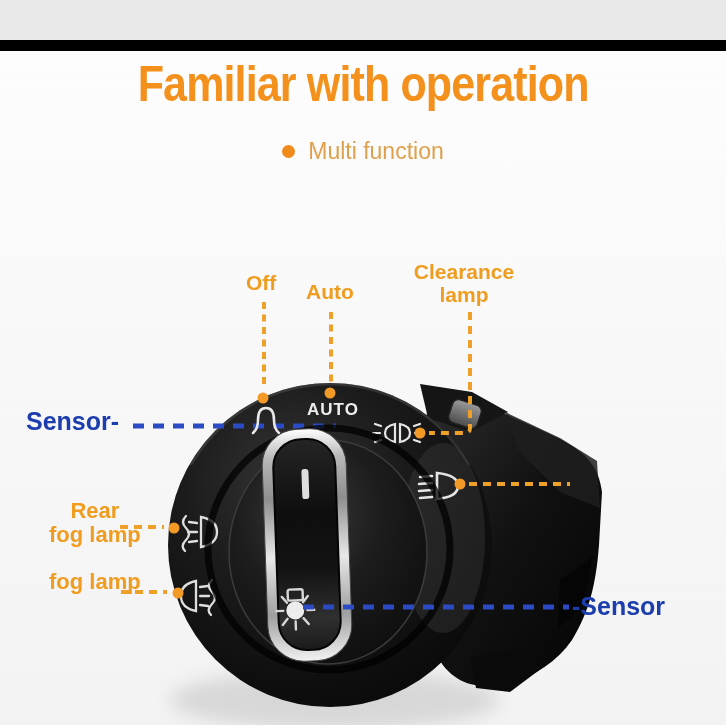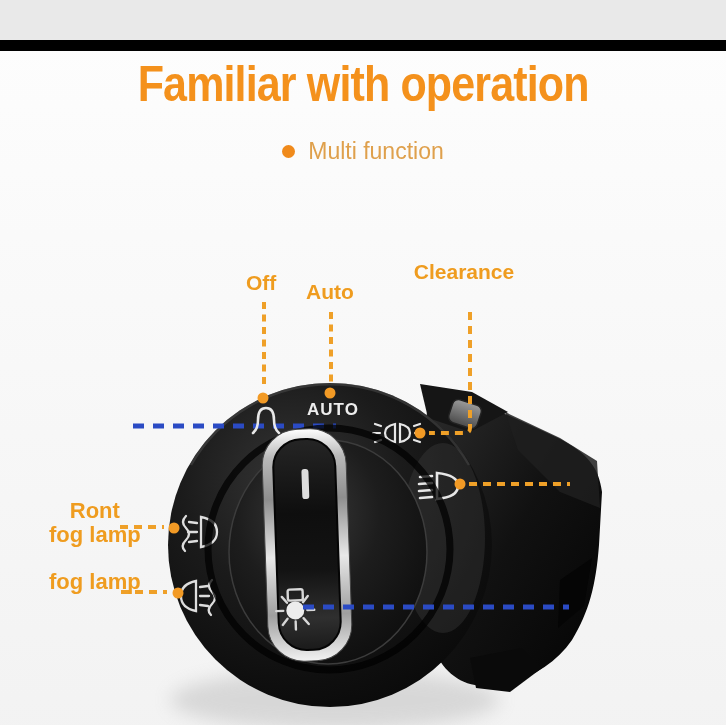--- a/index.html
+++ b/index.html
@@ -181,21 +181,24 @@
       <circle cx="460" cy="444" r="5.5"></circle>
       <circle cx="174" cy="488" r="5.5"></circle>
       <circle cx="178" cy="553" r="5.5"></circle>
     </g>
   </svg>
 
   <div class="callout co-orange co-off">Off</div>
   <div class="callout co-orange co-auto">Auto</div>
   <div class="callout co-orange co-clearance">
     <div>Clearance</div>
-  </div>
+    <div>lamp</div>
+  </div>
+  <div class="callout co-blue co-sensor-left">Sensor-</div>
   <div class="callout co-orange co-frontfog">
-    <div>Ront</div>
+    <div>Rear</div>
     <div>fog lamp</div>
   </div>
   <div class="callout co-orange co-rearfog">
     <div>fog lamp</div>
   </div>
+  <div class="callout co-blue co-sensor-right">-Sensor</div>
 </div>
 
 </body></html>

